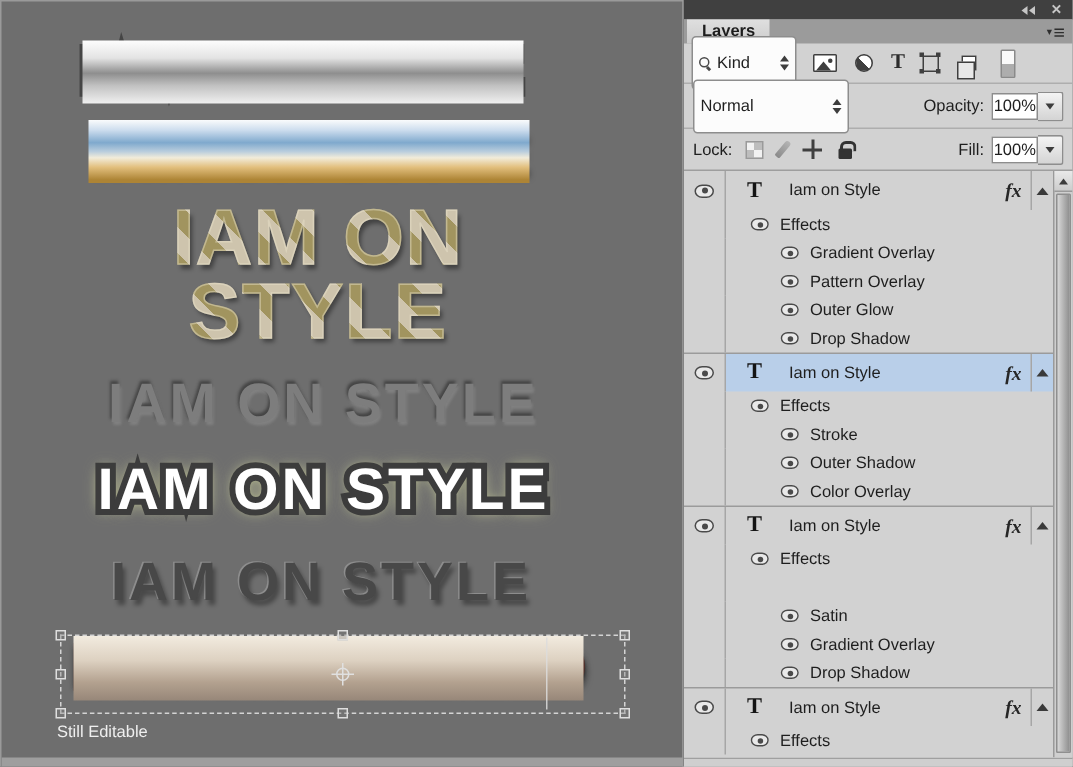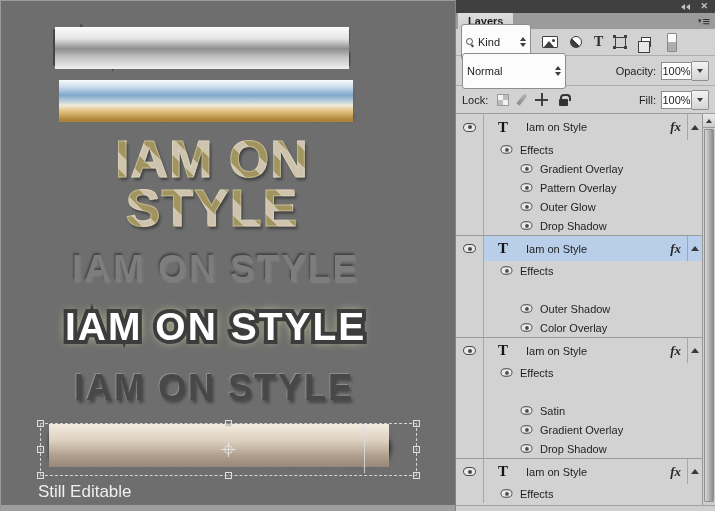--- a/index.html
+++ b/index.html
@@ -54,21 +54,21 @@
   .handle { position:absolute; width:7px; height:7px; border:1px solid #dedede; background:rgba(130,130,130,.35); }
   .h-tl{left:-4px;top:-4px;} .h-tc{left:50%;margin-left:-4px;top:-4px;} .h-tr{right:-4px;top:-4px;}
   .h-ml{left:-4px;top:50%;margin-top:-4px;} .h-mr{right:-4px;top:50%;margin-top:-4px;}
   .h-bl{left:-4px;bottom:-4px;} .h-bc{left:50%;margin-left:-4px;bottom:-4px;} .h-br{right:-4px;bottom:-4px;}
   .center-ref { position:absolute; left:50%; top:50%; width:9px; height:9px; margin:-5px 0 0 -5px;
                 border:1px solid #e0e0e0; border-radius:50%; }
   .center-ref::before { content:""; position:absolute; left:-4px; right:-4px; top:50%; height:1px; background:#e0e0e0; }
   .center-ref::after  { content:""; position:absolute; top:-4px; bottom:-4px; left:50%; width:1px; background:#e0e0e0; }
   .type-cursor { position:absolute; left:363px; top:424px; width:1px; height:48px; background:#dcdcdc; opacity:.85; }
 
-  .caption { position:absolute; left:37px; top:481px; font-size:17px; color:#efefef; }
+  .caption { position:absolute; left:37px; top:481px; font-size:11px; color:#efefef; }
 
   
   .panel { position:absolute; left:455px; top:0; width:260px; height:511px;
            background:#d2d2d2; border-left:1px solid #848484; display:flex; flex-direction:column;
            font-size:11px; color:#1e1e1e; }
 
   .titlebar { height:13px; background:#404040; display:flex; align-items:center; justify-content:flex-end; gap:10px; padding:0 7px; flex:none; }
   .collapse-icon { display:flex; gap:1px; }
   .collapse-icon i { width:0; height:0; border-top:3px solid transparent; border-bottom:3px solid transparent; border-right:4px solid #c6c6c6; }
   .close-icon { color:#c6c6c6; font-size:9px; line-height:9px; font-weight:bold; }
@@ -358,20 +358,24 @@
         </div>
         <div class="fxrow">
           <span class="eye-cell"></span>
           <span class="fx-indent">
               <span class="eye small"></span>
               <span class="fx-label">Effects</span>
             </span>
         </div>
         <div class="fxrow">
           <span class="eye-cell"></span>
+          <span class="fx-indent sub">
+              <span class="eye small"></span>
+              <span class="fx-label">Stroke</span>
+            </span>
         </div>
         <div class="fxrow">
           <span class="eye-cell"></span>
           <span class="fx-indent sub">
               <span class="eye small"></span>
               <span class="fx-label">Outer Shadow</span>
             </span>
         </div>
         <div class="fxrow">
           <span class="eye-cell"></span>

